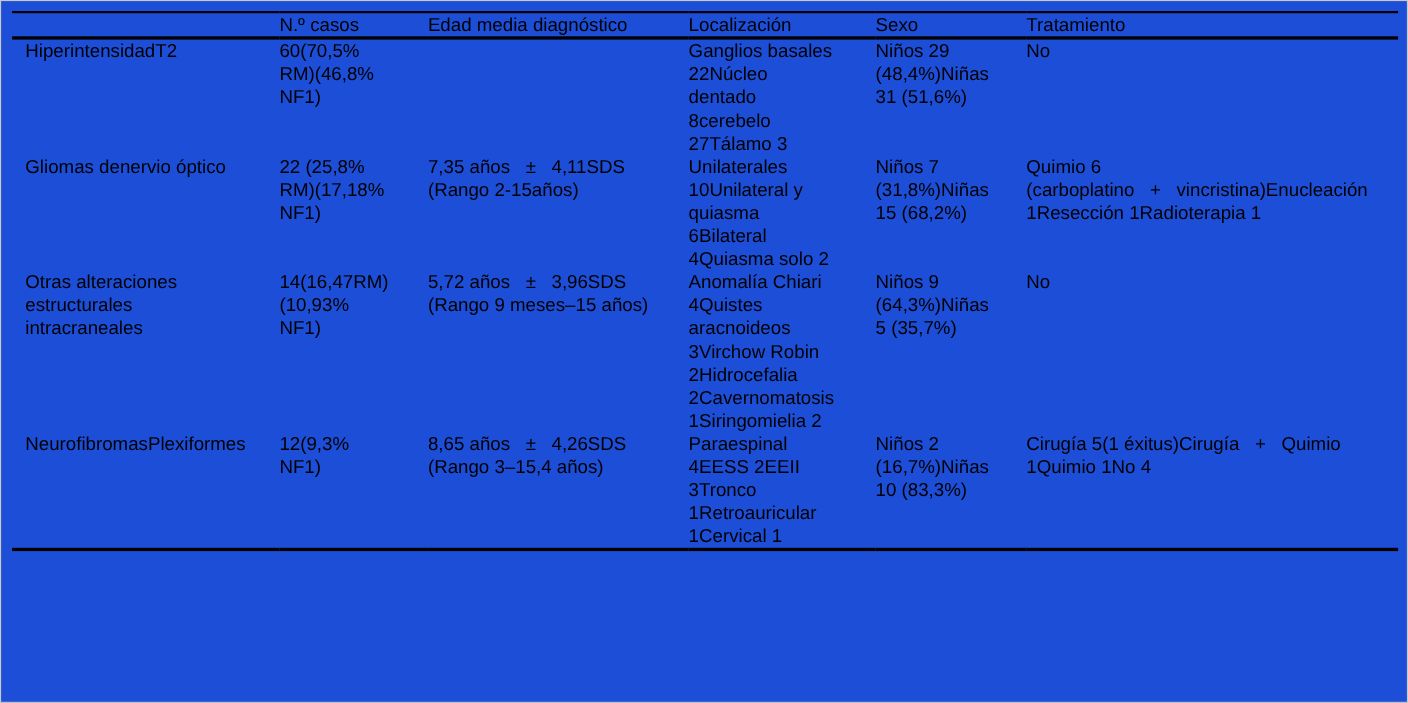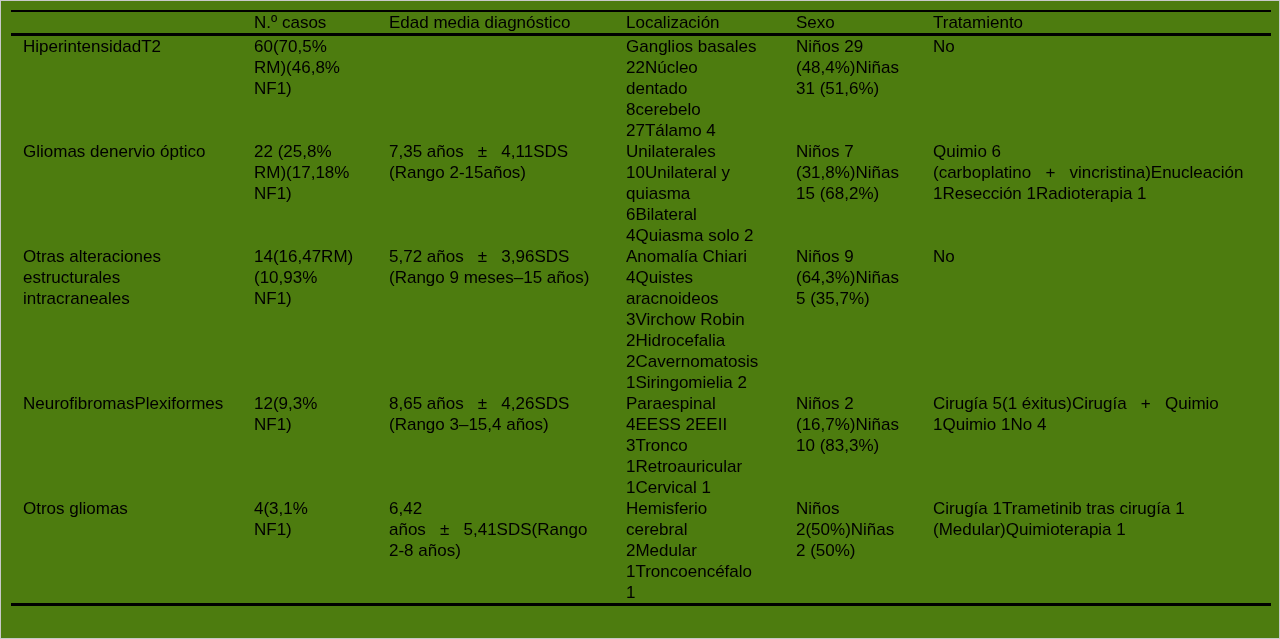--- a/index.html
+++ b/index.html
@@ -7,21 +7,21 @@
     padding: 0;
     background: #ffffff;
     font-family: "Liberation Sans", "DejaVu Sans", sans-serif;
   }
   .page {
     position: relative;
     width: 1280px;
     height: 639px;
     box-sizing: border-box;
     border: 1px solid #c9c9c9;
-    background: #4d7c0f;
+    background: #1d4ed8;
     overflow: hidden;
   }
   table.data-table {
     width: 1260px;
     margin: 9px 10px 0 10px;
     border-collapse: collapse;
     table-layout: fixed;
     border-top: 2px solid #000000;
     border-bottom: 3px solid #000000;
     color: #000000;
@@ -78,21 +78,21 @@
       <tr>
         <th class="first-col">HiperintensidadT2</th>
         <td>60(70,5%
 RM)(46,8%
 NF1)</td>
         <td></td>
         <td>Ganglios basales
 22Núcleo
 dentado
 8cerebelo
-27Tálamo 4</td>
+27Tálamo 3</td>
         <td>Niños 29
 (48,4%)Niñas
 31 (51,6%)</td>
         <td>No</td>
       </tr>
       <tr>
         <th class="first-col">Gliomas denervio óptico</th>
         <td>22 (25,8%
 RM)(17,18%
 NF1)</td>
@@ -141,33 +141,15 @@
 4EESS 2EEII
 3Tronco
 1Retroauricular
 1Cervical 1</td>
         <td>Niños 2
 (16,7%)Niñas
 10 (83,3%)</td>
         <td>Cirugía 5(1 éxitus)Cirugía   +   Quimio
 1Quimio 1No 4</td>
       </tr>
-      <tr>
-        <th class="first-col">Otros gliomas</th>
-        <td>4(3,1%
-NF1)</td>
-        <td>6,42
-años   ±   5,41SDS(Rango
-2-8 años)</td>
-        <td>Hemisferio
-cerebral
-2Medular
-1Troncoencéfalo
-1</td>
-        <td>Niños
-2(50%)Niñas
-2 (50%)</td>
-        <td>Cirugía 1Trametinib tras cirugía 1
-(Medular)Quimioterapia 1</td>
-      </tr>
     </tbody>
   </table>
 </div>
 
 </body></html>

